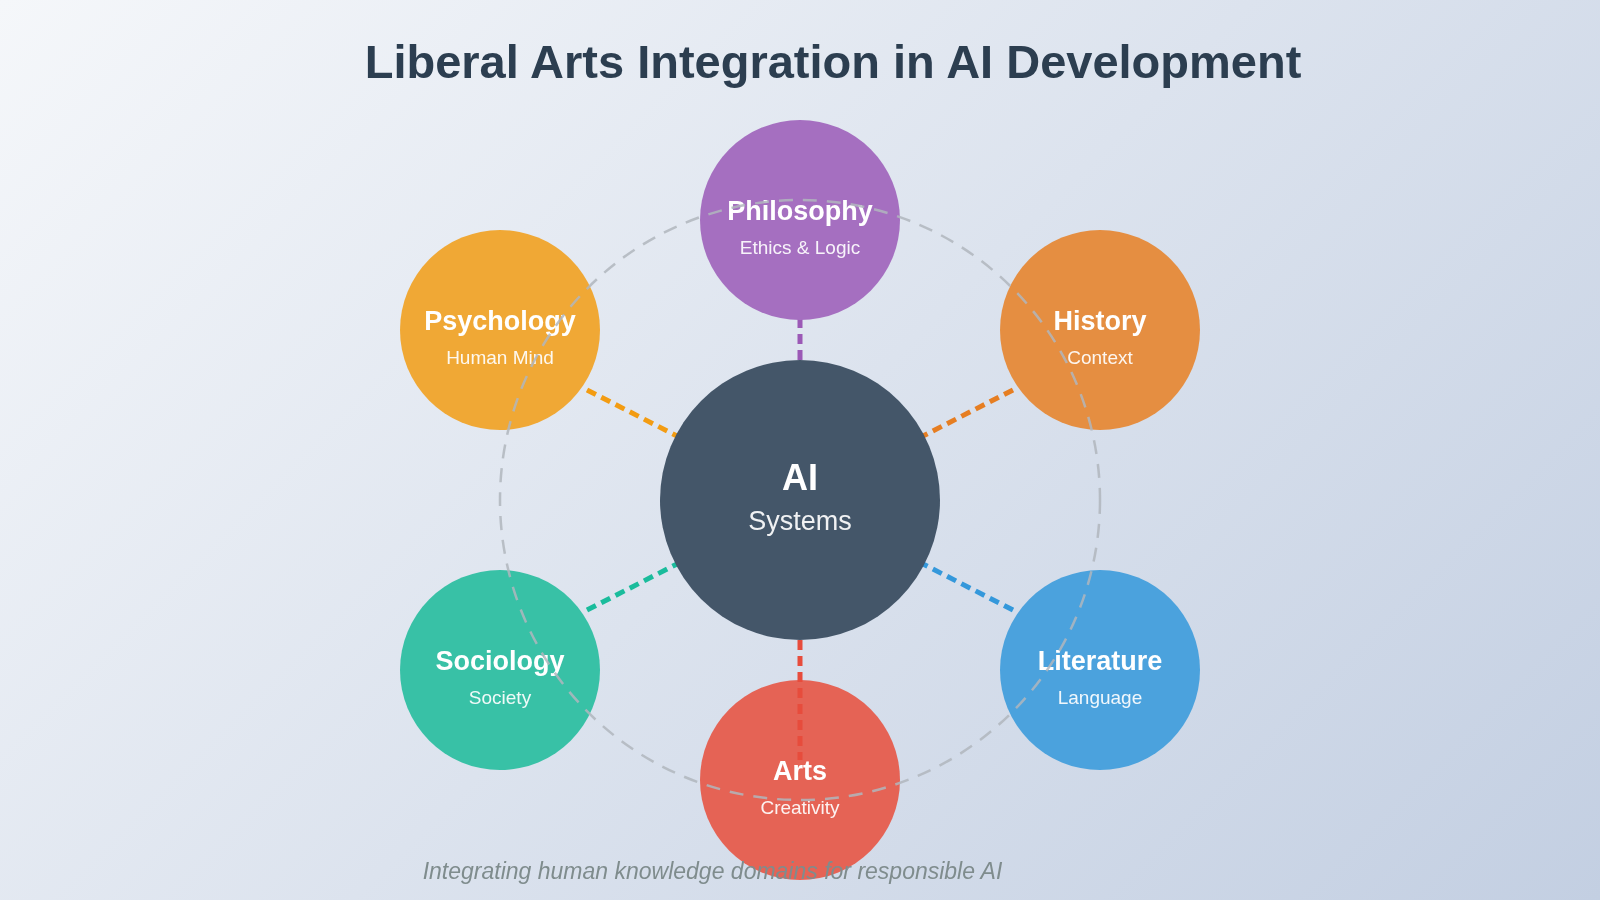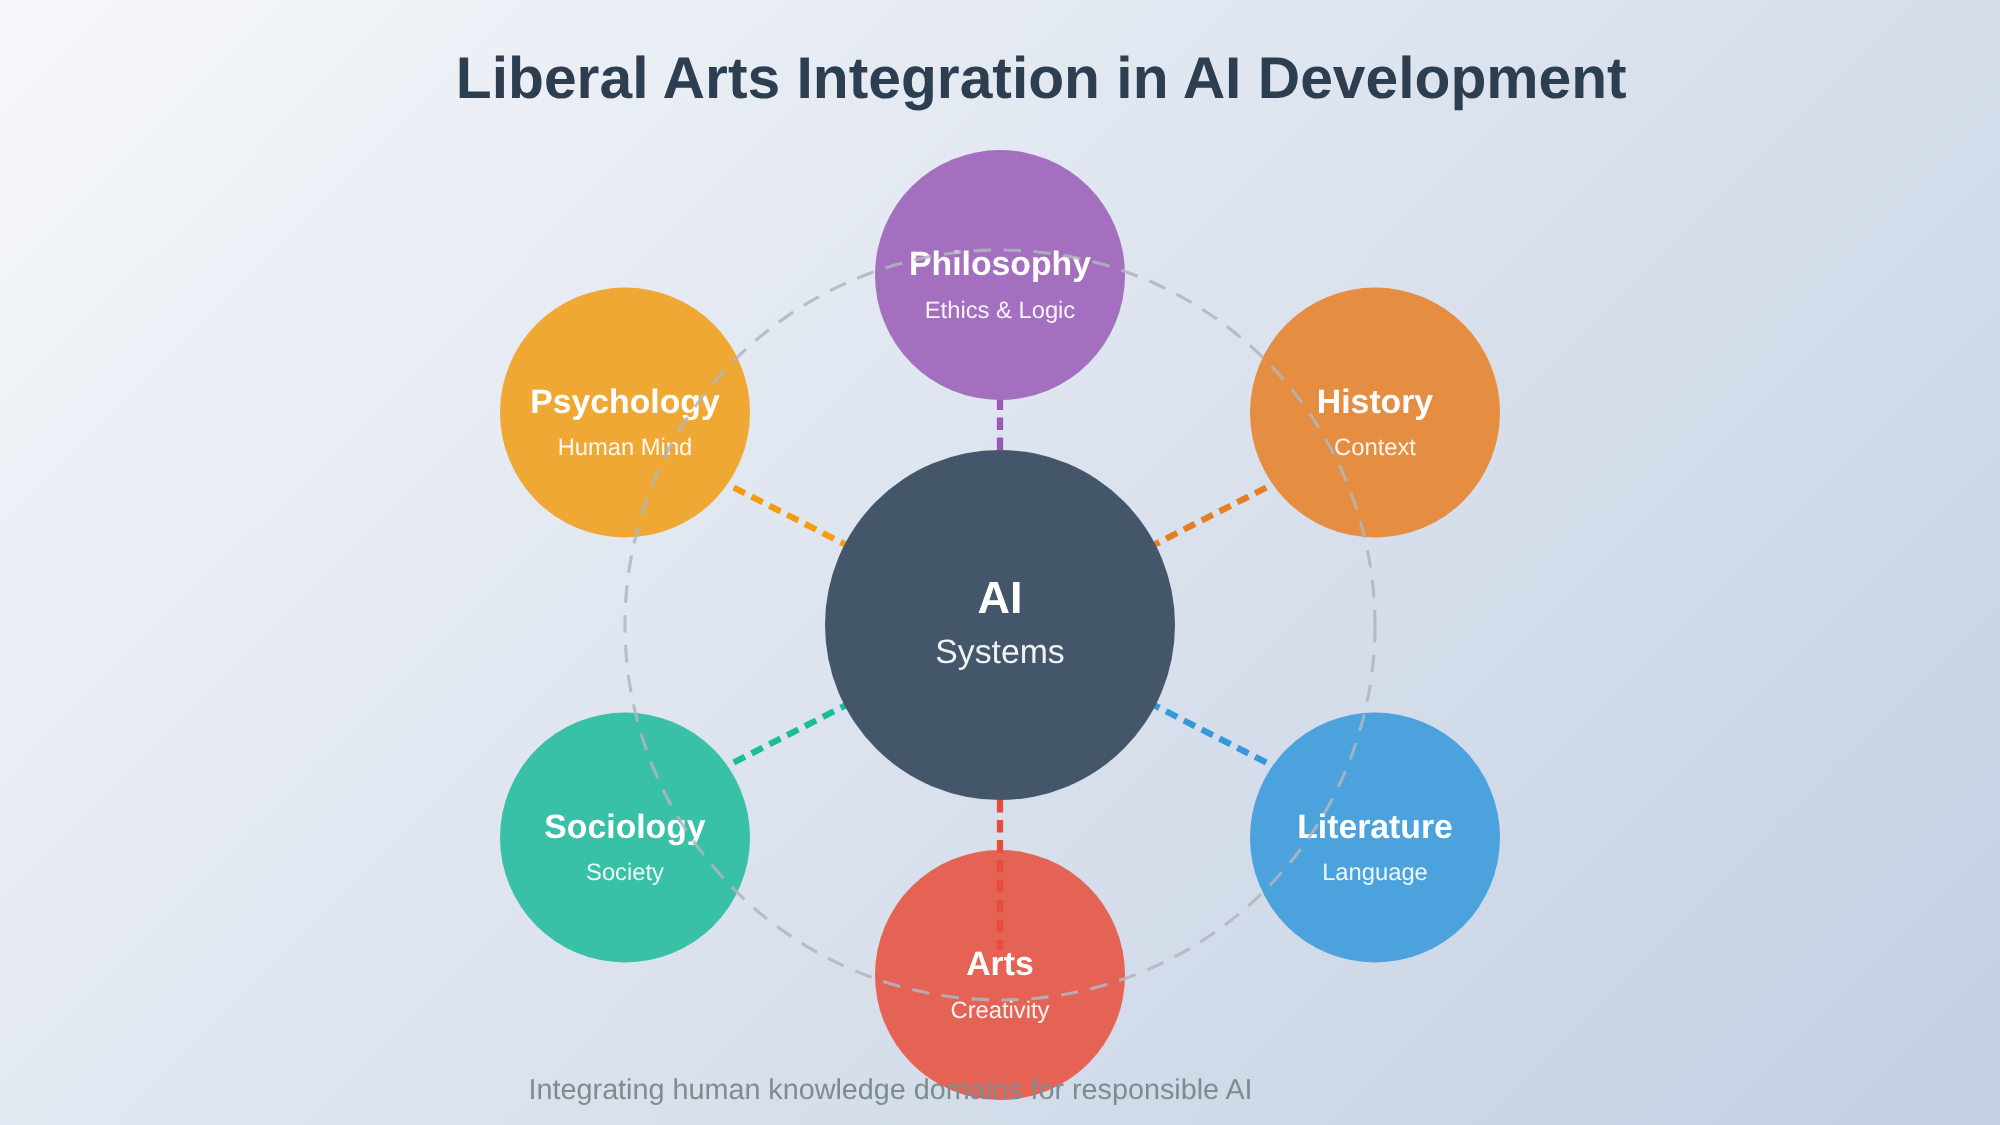--- a/index.html
+++ b/index.html
@@ -9,21 +9,21 @@
       font-family: "Liberation Sans", sans-serif;
       position: relative;
     }
     .title {
       position: absolute; left: 0; top: 34px; width: 1600px;
       text-align: center; font-size: 47px; font-weight: bold;
       color: #2c3e50; letter-spacing: 0px; margin-left: 33px;
     }
     .footer {
       position: absolute; left: 0; top: 858px; width: 1425px;
-      text-align: center; font-size: 23px; 
+      text-align: center; font-size: 23px; font-style: italic;
       color: #7f8c8d;
     }
     svg.diagram { position: absolute; left: 0; top: 0; }
     .node-title { font-family: "Liberation Sans", sans-serif; font-weight: bold; fill: #ffffff; }
     .node-sub { font-family: "Liberation Sans", sans-serif; fill: #ffffff; opacity: 0.92; }
   </style>
 </head>
 <body>
 
 <div class="title">Liberal Arts Integration in AI Development</div>

